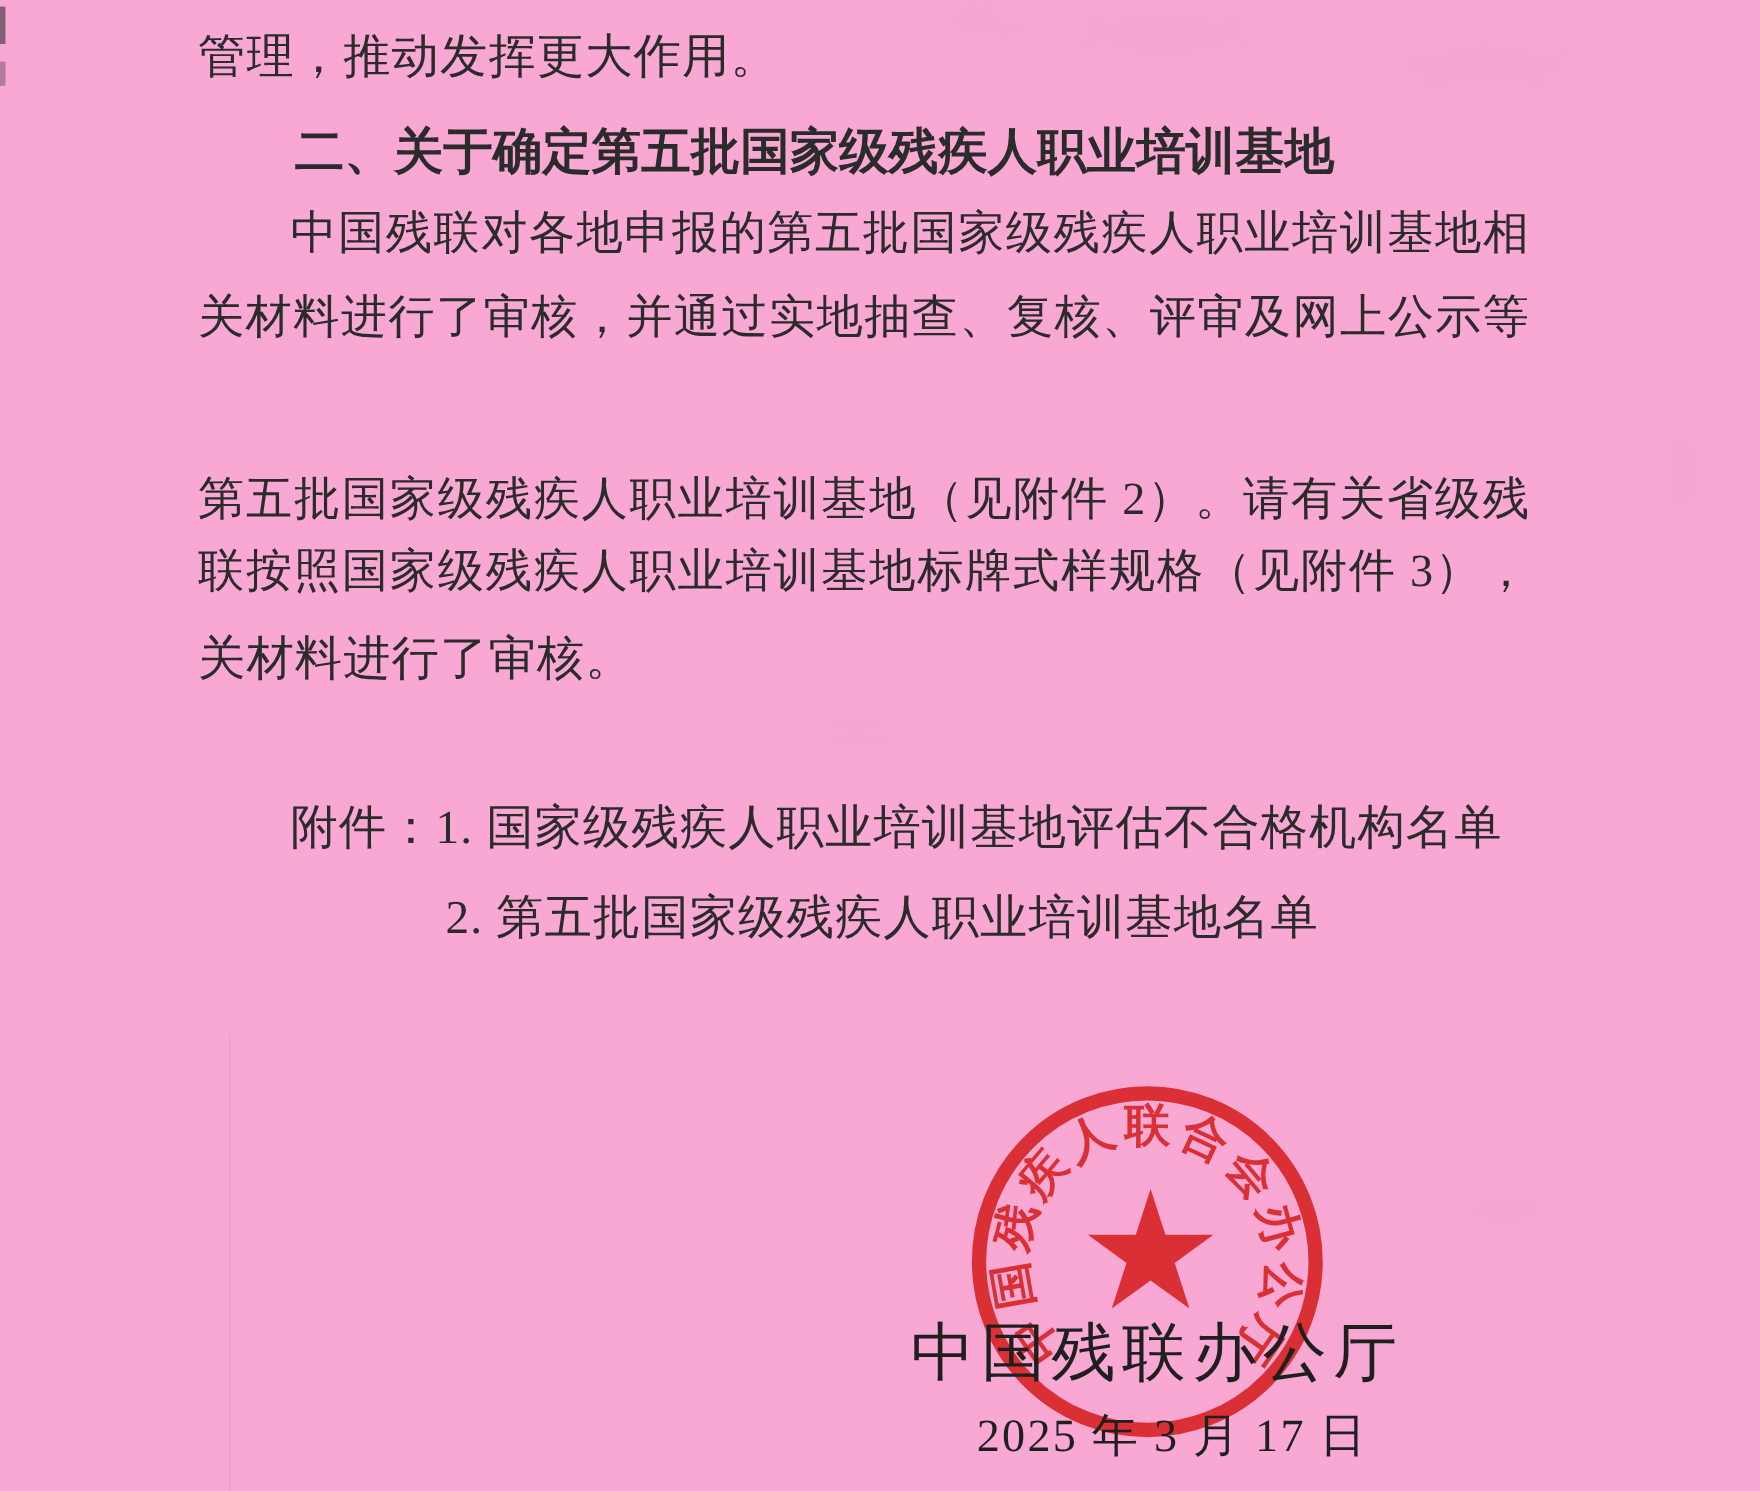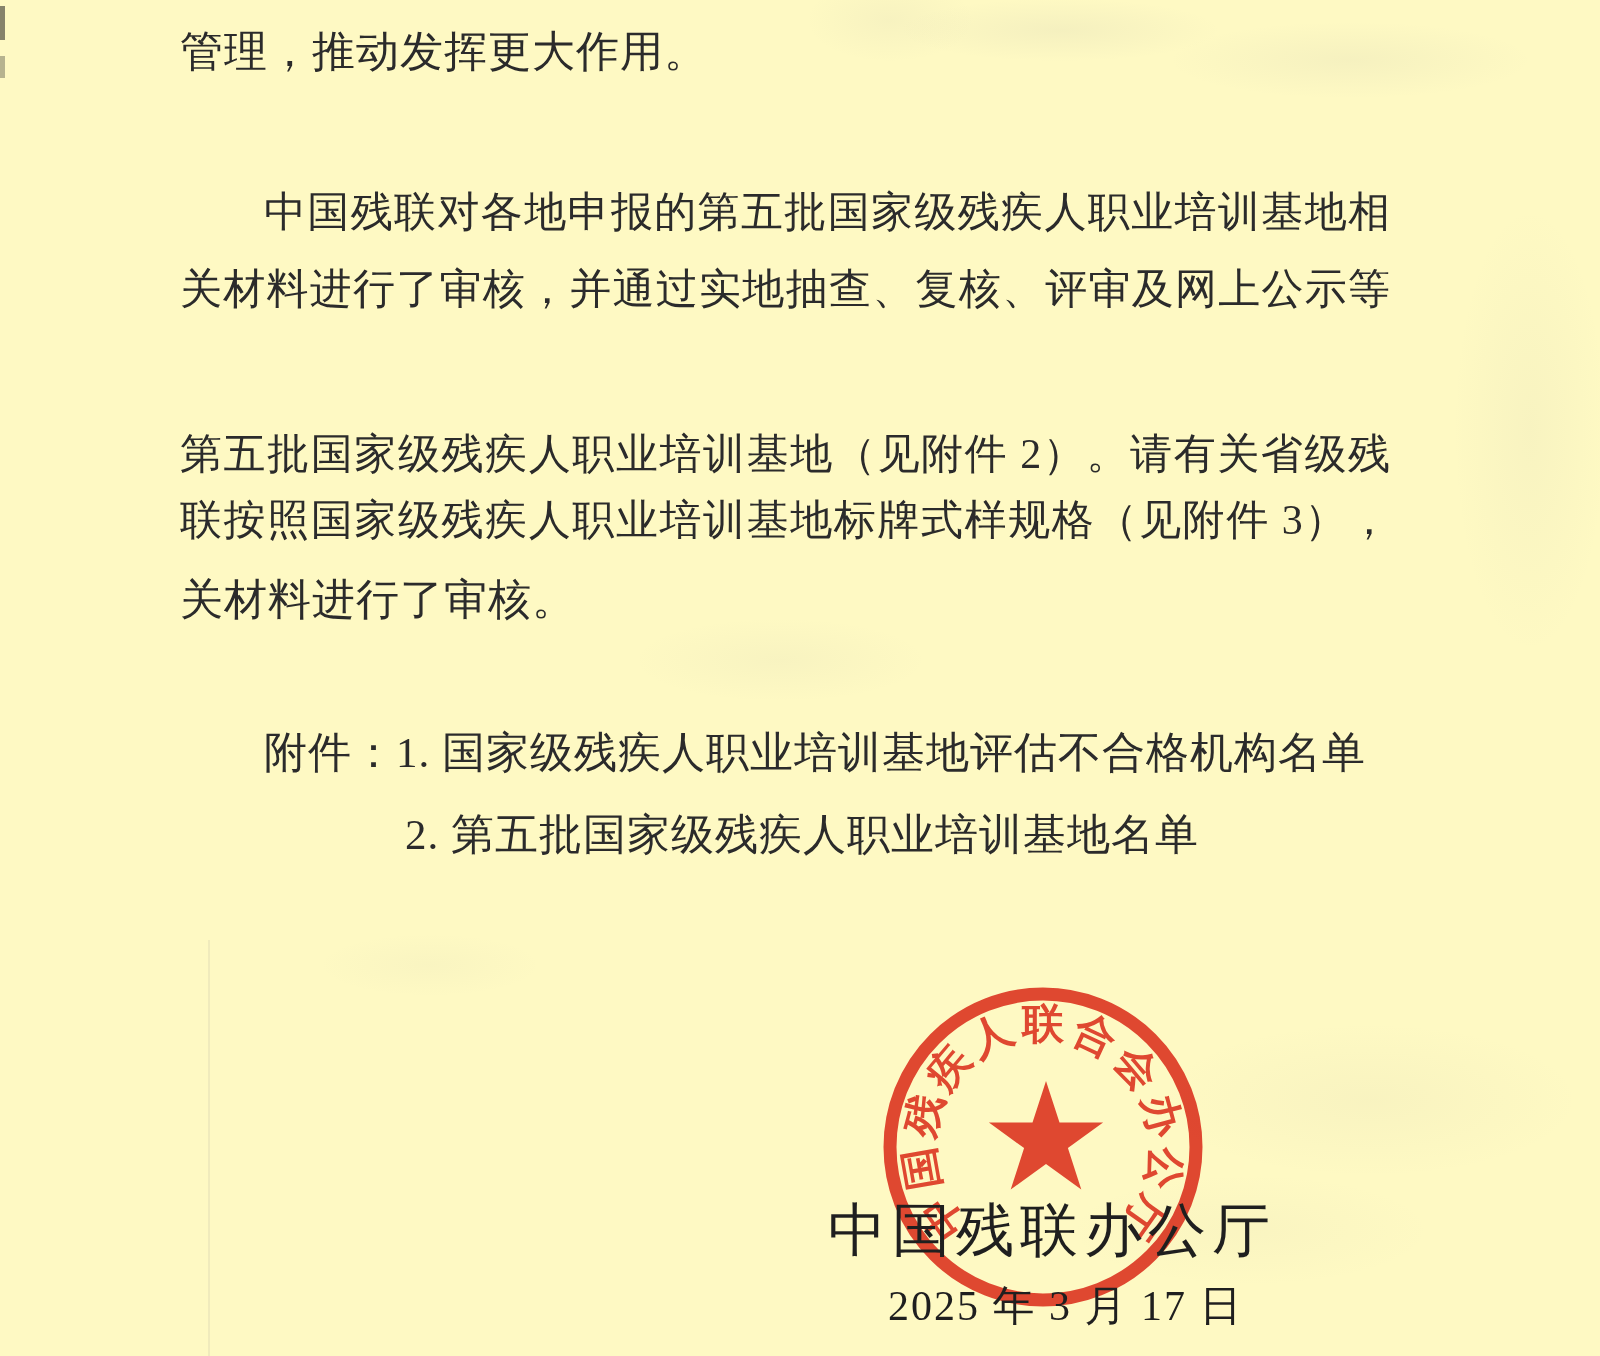--- a/index.html
+++ b/index.html
@@ -1,19 +1,19 @@
 <!DOCTYPE html>
 <html><head>
 <meta charset="utf-8">
 <style>
   html,body{margin:0;padding:0;}
   .page{
     position:relative;
     width:1600px;height:1356px;
-    background:#fef9c3;
+    background:#f9a8d4;
     overflow:hidden;
     font-family:"Liberation Serif","DejaVu Serif",serif;
     color:#2b2b2b;
   }
   
   .noise{
     position:absolute;inset:0;pointer-events:none;
     background:
       radial-gradient(ellipse 230px 45px at 1060px 30px, rgba(135,135,145,.08), transparent 70%),
       radial-gradient(ellipse 260px 55px at 1350px 60px, rgba(135,135,145,.07), transparent 70%),
@@ -70,20 +70,21 @@
 
 <div class="page">
 
   <div class="noise"></div>
   <div class="crease"></div>
   <div class="edge-mark m1"></div>
   <div class="edge-mark m2"></div>
 
   <div class="line" id="l1">管理，推动发挥更大作用。</div>
 
+  <div class="line" id="hd">二、关于确定第五批国家级残疾人职业培训基地</div>
 
   <div class="line just" id="p1">中国残联对各地申报的第五批国家级残疾人职业培训基地相</div>
   <div class="line just" id="p2">关材料进行了审核，并通过实地抽查、复核、评审及网上公示等</div>
   <div class="line just" id="p4">第五批国家级残疾人职业培训基地（见附件 2）。请有关省级残</div>
   <div class="line just" id="p5">联按照国家级残疾人职业培训基地标牌式样规格（见附件 3），</div>
   <div class="line" id="p6">关材料进行了审核。</div>
 
   <div class="line" id="a1">
     <span>附件：</span><span>1. 国家级残疾人职业培训基地评估不合格机构名单</span>
   </div>

